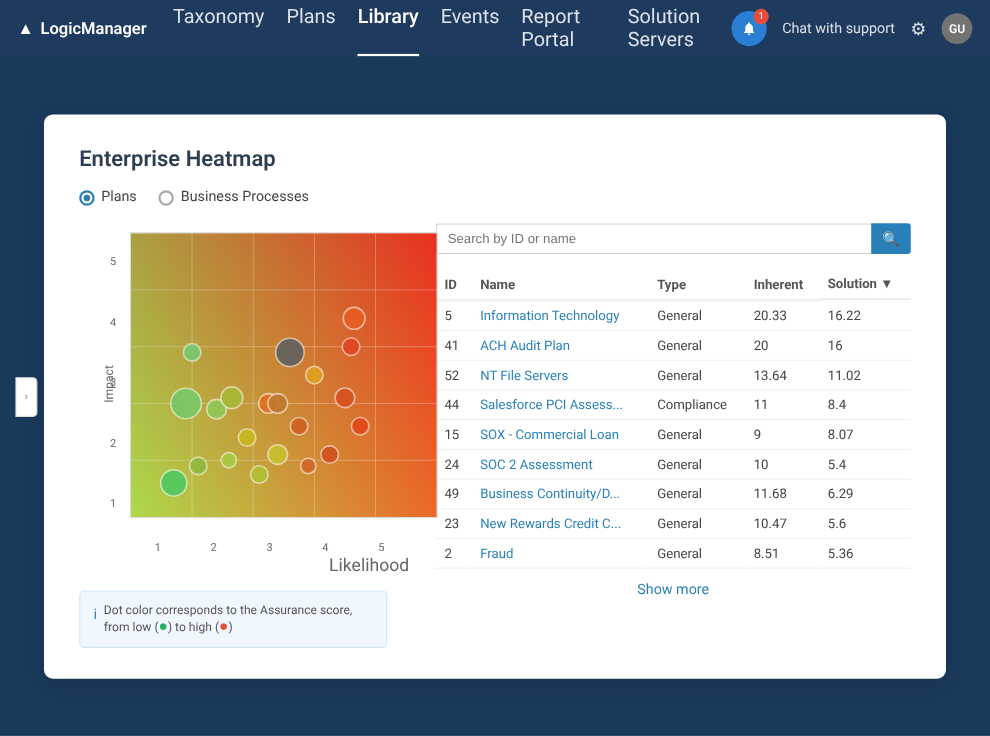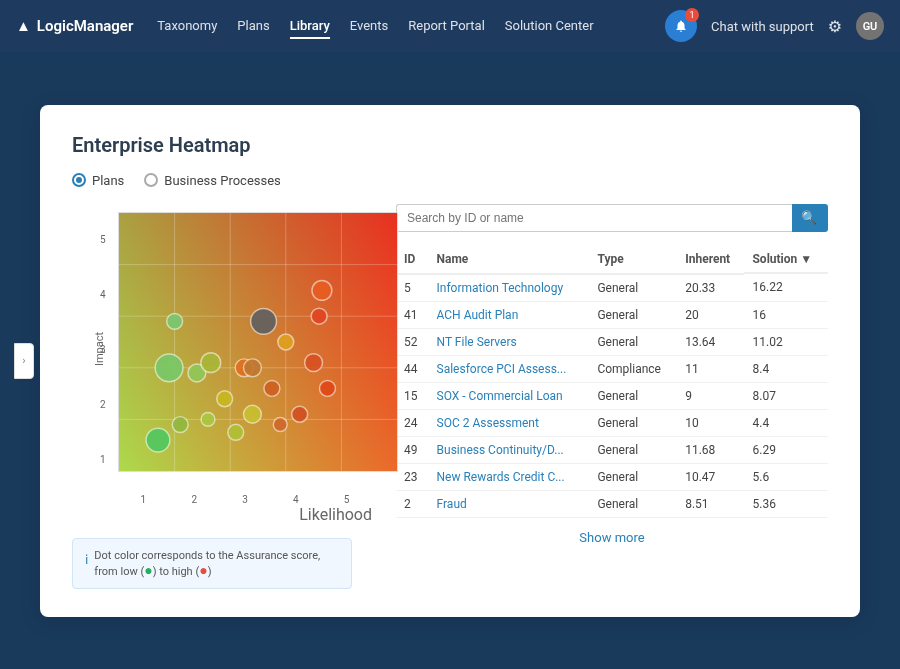--- a/index.html
+++ b/index.html
@@ -31,21 +31,21 @@
       margin-right: 24px;
       gap: 6px;
     }
     .nav-links {
       display: flex;
       gap: 20px;
       flex: 1;
     }
     .nav-link {
       color: rgba(255,255,255,0.85);
-      font-size: 13px;
+      font-size: 18px;
       cursor: pointer;
       padding: 4px 0;
       text-decoration: none;
     }
     .nav-link.active {
       color: white;
       border-bottom: 2px solid white;
       font-weight: 500;
     }
     .nav-right {
@@ -354,21 +354,21 @@
   <div class="nav-logo">
     <span>▲</span>
     <span>LogicManager</span>
   </div>
   <div class="nav-links" id="nav-links-container">
       <a class="nav-link">Taxonomy</a>
       <a class="nav-link">Plans</a>
       <a class="nav-link active">Library</a>
       <a class="nav-link">Events</a>
       <a class="nav-link">Report Portal</a>
-      <a class="nav-link">Solution Center</a>
+      <a class="nav-link">Solution Servers</a>
     </div>
   <div class="nav-right">
     <div class="notification-bell">
       <svg width="14" height="14" viewBox="0 0 24 24" fill="white">
         <path d="M12 22c1.1 0 2-.9 2-2h-4c0 1.1.9 2 2 2zm6-6V11c0-3.07-1.64-5.64-4.5-6.32V4c0-.83-.67-1.5-1.5-1.5s-1.5.67-1.5 1.5v.68C7.63 5.36 6 7.92 6 11v5l-2 2v1h16v-1l-2-2z"></path>
       </svg>
       <span class="notification-badge">1</span>
     </div>
     <span class="chat-support-text">Chat with support</span>
     <span class="gear-btn">⚙</span>
@@ -533,21 +533,21 @@
                   <td class="link-cell">SOX - Commercial Loan</td>
                   <td>General</td>
                   <td>9</td>
                   <td>8.07</td>
                 </tr>
                 <tr>
                   <td>24</td>
                   <td class="link-cell">SOC 2 Assessment</td>
                   <td>General</td>
                   <td>10</td>
-                  <td>4.4</td>
+                  <td>5.4</td>
                 </tr>
                 <tr>
                   <td>49</td>
                   <td class="link-cell">Business Continuity/D...</td>
                   <td>General</td>
                   <td>11.68</td>
                   <td>6.29</td>
                 </tr>
                 <tr>
                   <td>23</td>

